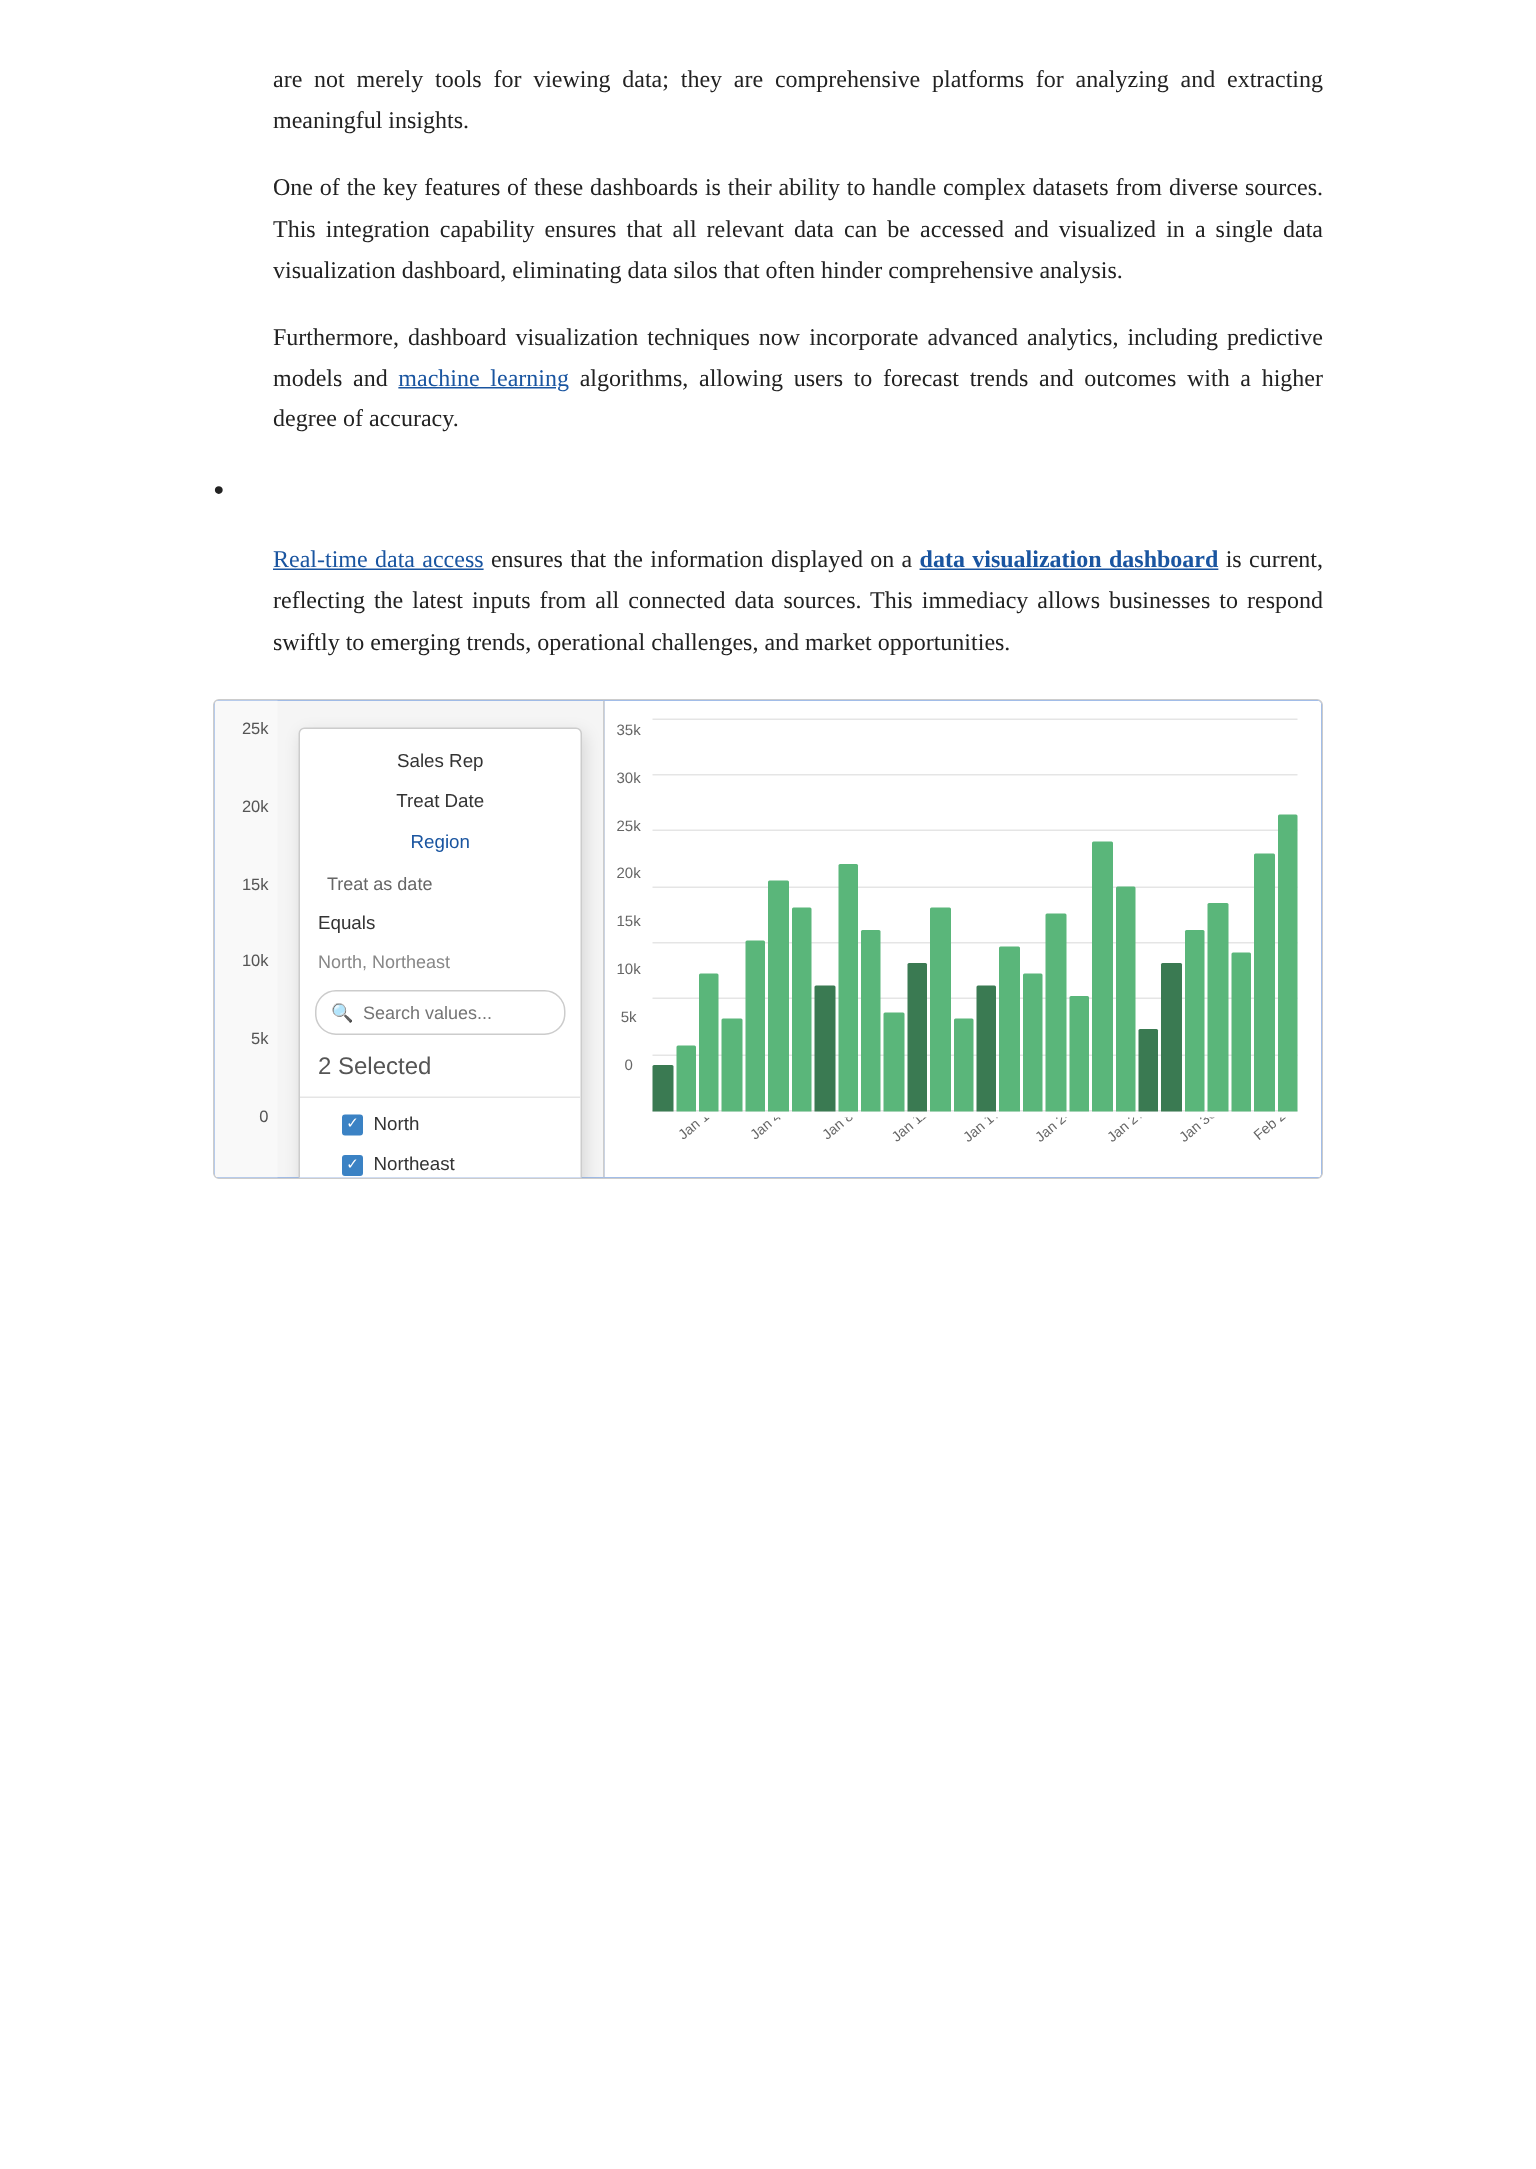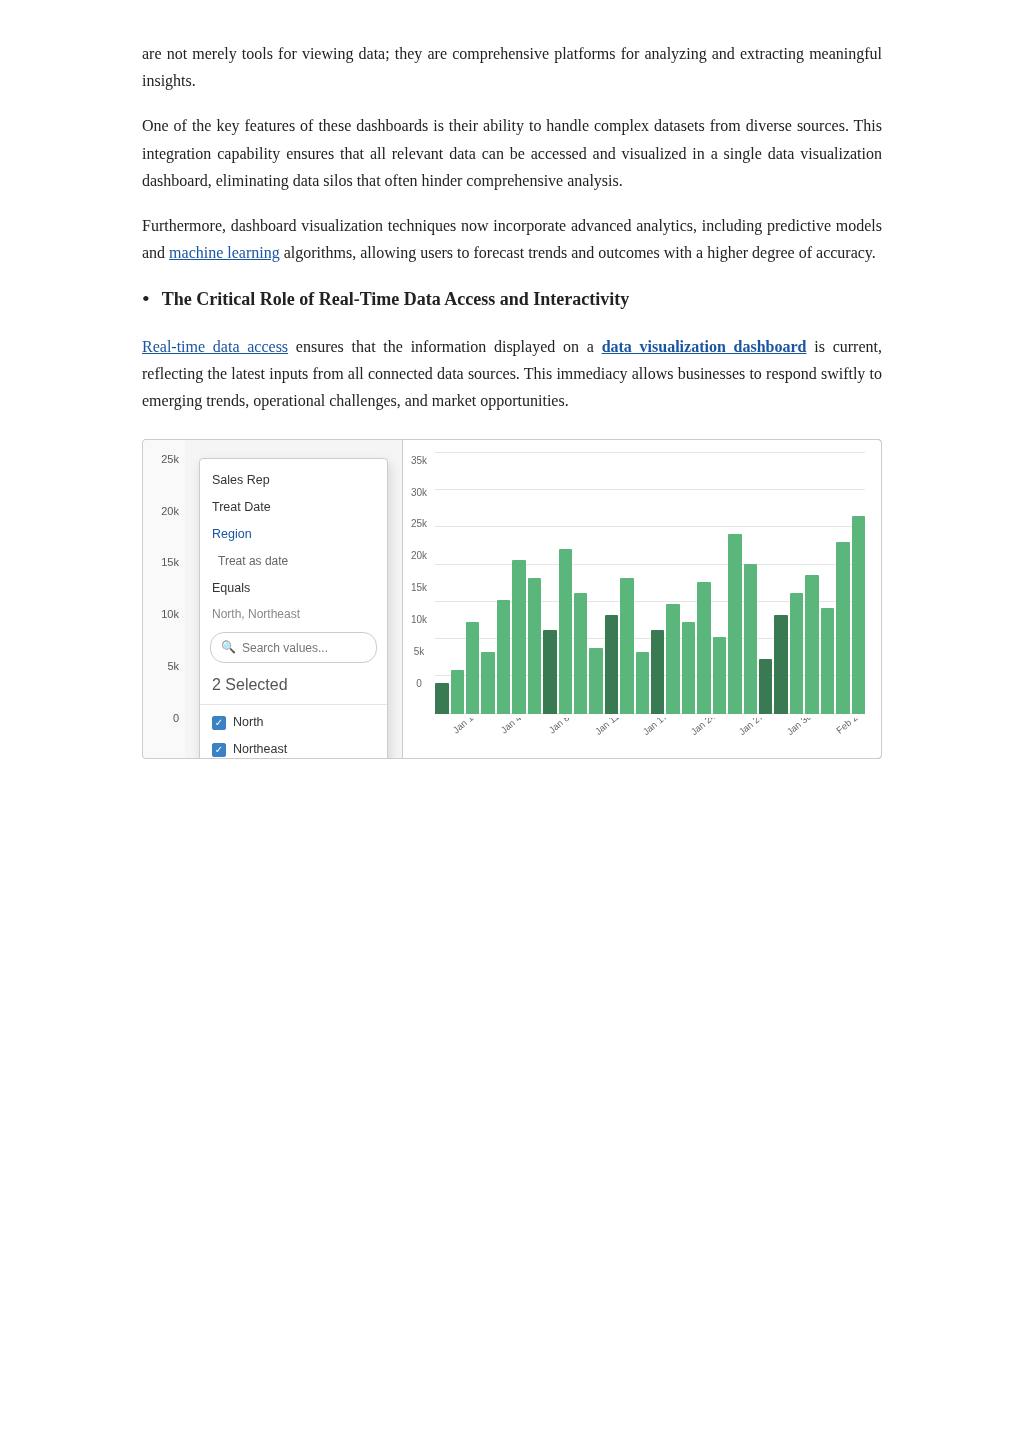--- a/index.html
+++ b/index.html
@@ -11,20 +11,21 @@
       line-height: 1.7;
     }
     .page-container {
       max-width: 860px;
       margin: 0 auto;
       padding: 40px 60px;
     }
     p {
       text-align: justify;
       margin-bottom: 18px;
+      margin-left: 40px;
     }
     a {
       color: #1a55a0;
       text-decoration: underline;
     }
     a.bold-link {
       font-weight: bold;
     }
     .bullet-heading {
       display: flex;
@@ -79,20 +80,21 @@
       margin: 10px;
       padding: 8px 0 0 0;
       font-size: 12.5px;
       font-family: Arial, sans-serif;
     }
 
     .filter-dropdown .filter-row {
       padding: 3px 12px;
       color: #333;
       font-size: 12.5px;
+      text-align: center;
     }
 
     .filter-dropdown .filter-row.region-label {
       color: #1a55a0;
       font-weight: 400;
     }
 
     .filter-dropdown .treat-as-date {
       display: flex;
       align-items: center;
@@ -140,20 +142,21 @@
       color: #555;
     }
 
     .filter-option {
       display: flex;
       align-items: center;
       padding: 3px 12px;
       gap: 7px;
       font-size: 12.5px;
       color: #333;
+      margin-left: 16px;
     }
 
     .filter-option .cb {
       width: 14px;
       height: 14px;
       border: 1px solid #aaa;
       border-radius: 2px;
       display: flex;
       align-items: center;
       justify-content: center;
@@ -276,21 +279,20 @@
 
   <p>One of the key features of these dashboards is their ability to handle complex datasets from diverse sources. This integration capability ensures that all relevant data can be accessed and visualized in a single data visualization dashboard, eliminating data silos that often hinder comprehensive analysis.</p>
 
   <p>
     <span>Furthermore, dashboard visualization techniques now incorporate advanced analytics, including predictive models and </span><a href="#machine-learning">machine learning</a><span> algorithms, allowing users to forecast trends and outcomes with a higher degree of accuracy.</span>
   </p>
 
 
   <div class="bullet-heading">
     <span class="bullet-dot">•</span>
-    <h2>The Critical Role of Real-Time Data Access and Interactivity</h2>
   </div>
 
 
   <p>
     <a href="#real-time-data-access">Real-time data access</a><span> ensures that the information displayed on a </span><a class="bold-link" href="#data-viz-dashboard">data visualization dashboard</a><span> is current, reflecting the latest inputs from all connected data sources. This immediacy allows businesses to respond swiftly to emerging trends, operational challenges, and market opportunities.</span>
   </p>
 
   <div class="dashboard-area">
 
     <div style="display:flex;flex-direction:row;width:260px;background:#f5f5f5;border-right:1px solid #ccc;position:relative;">

